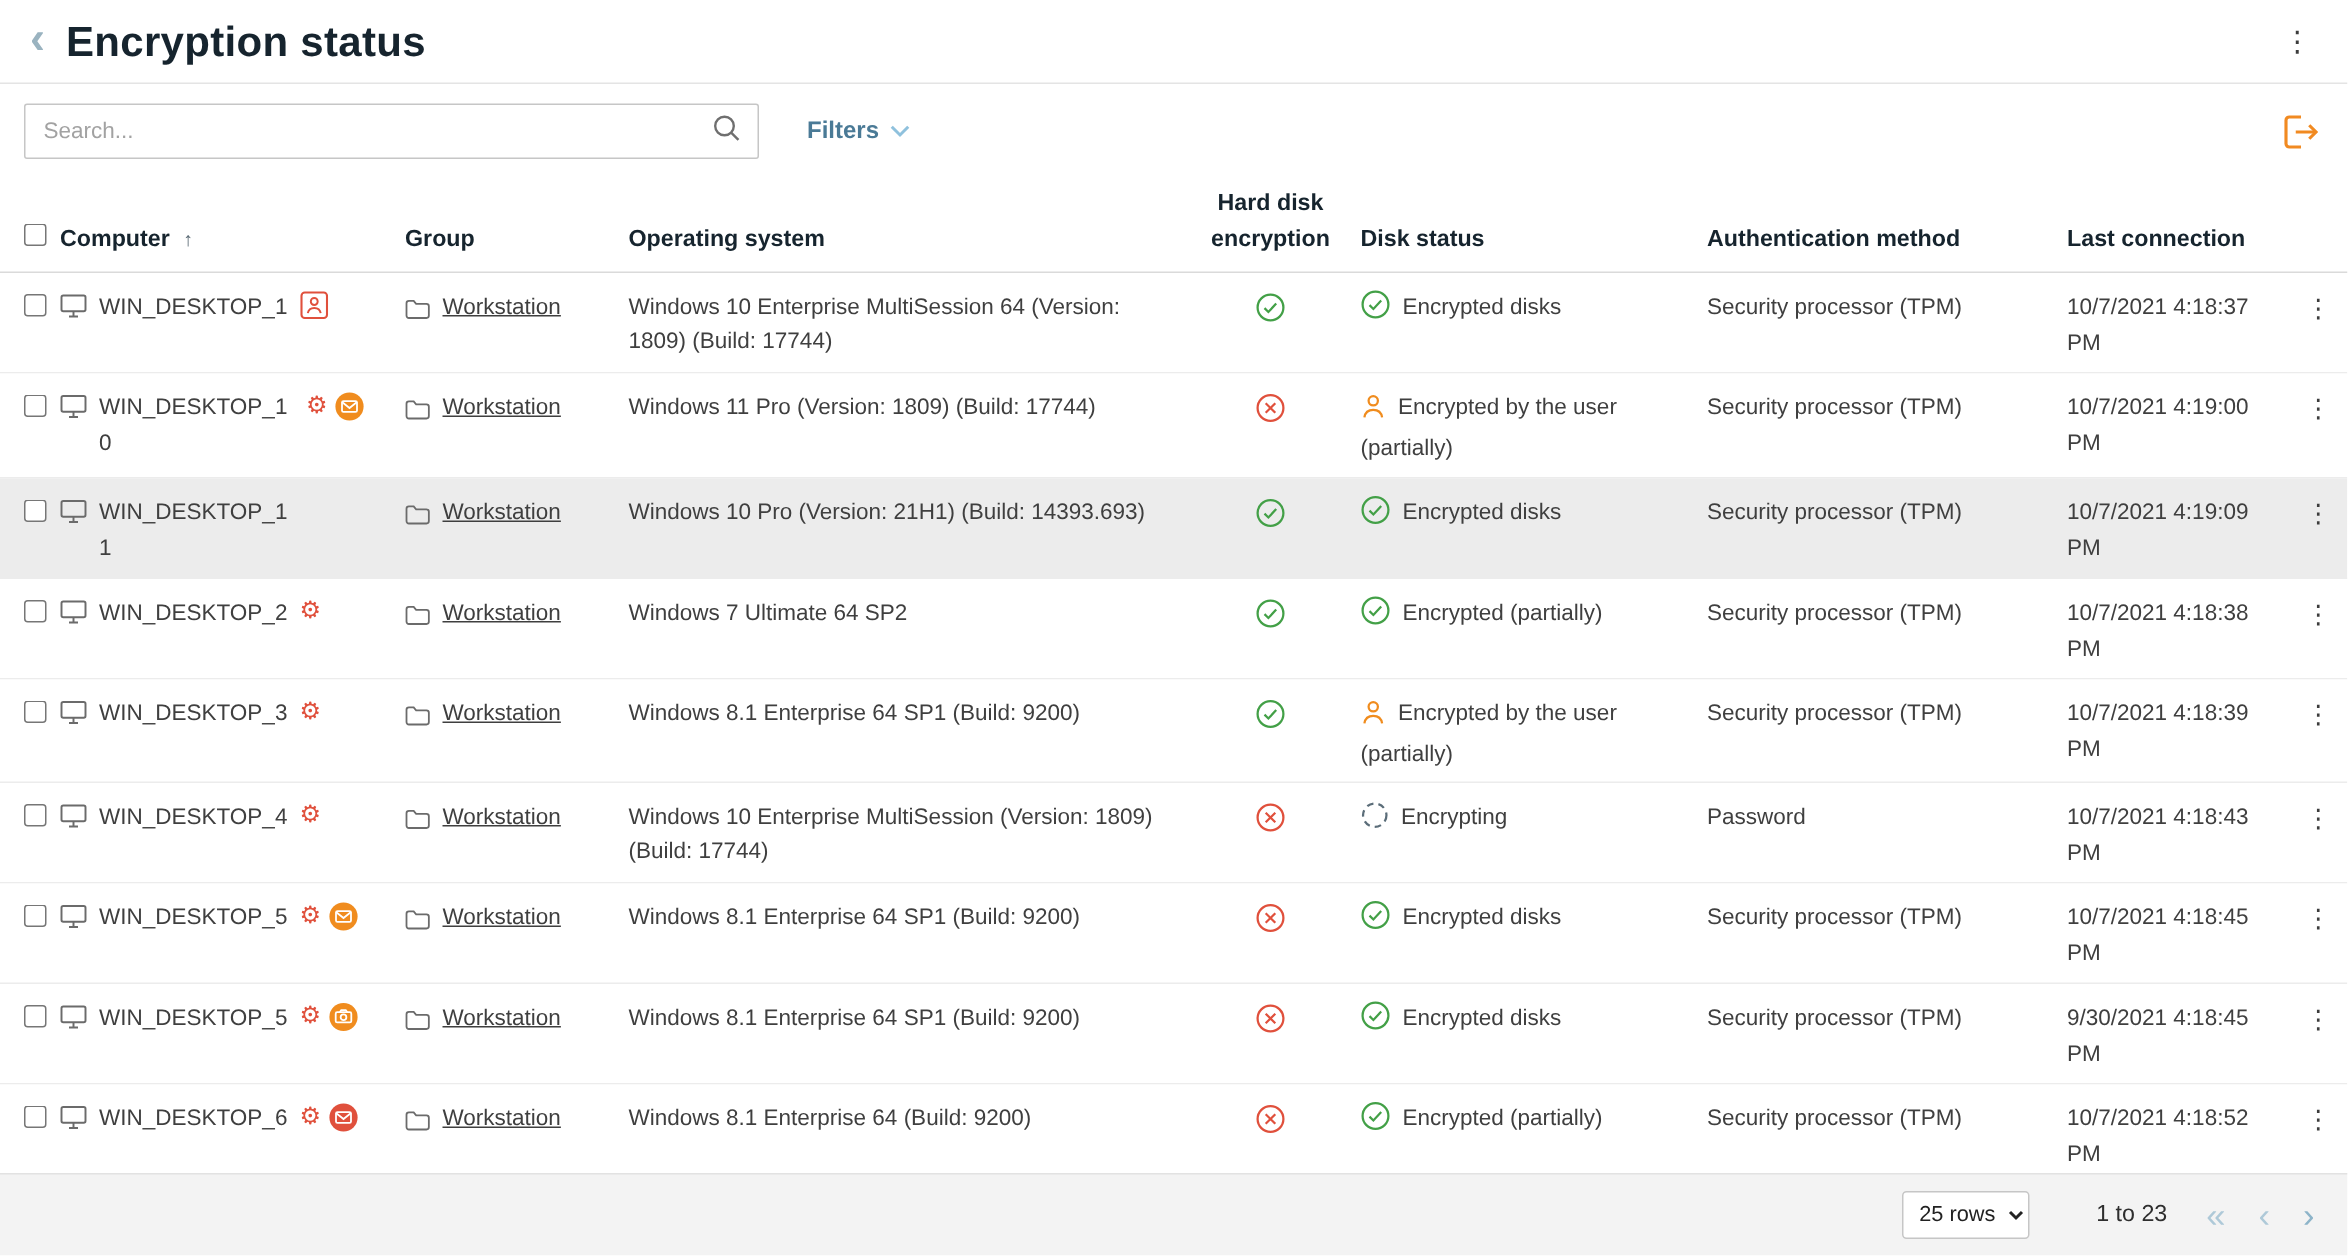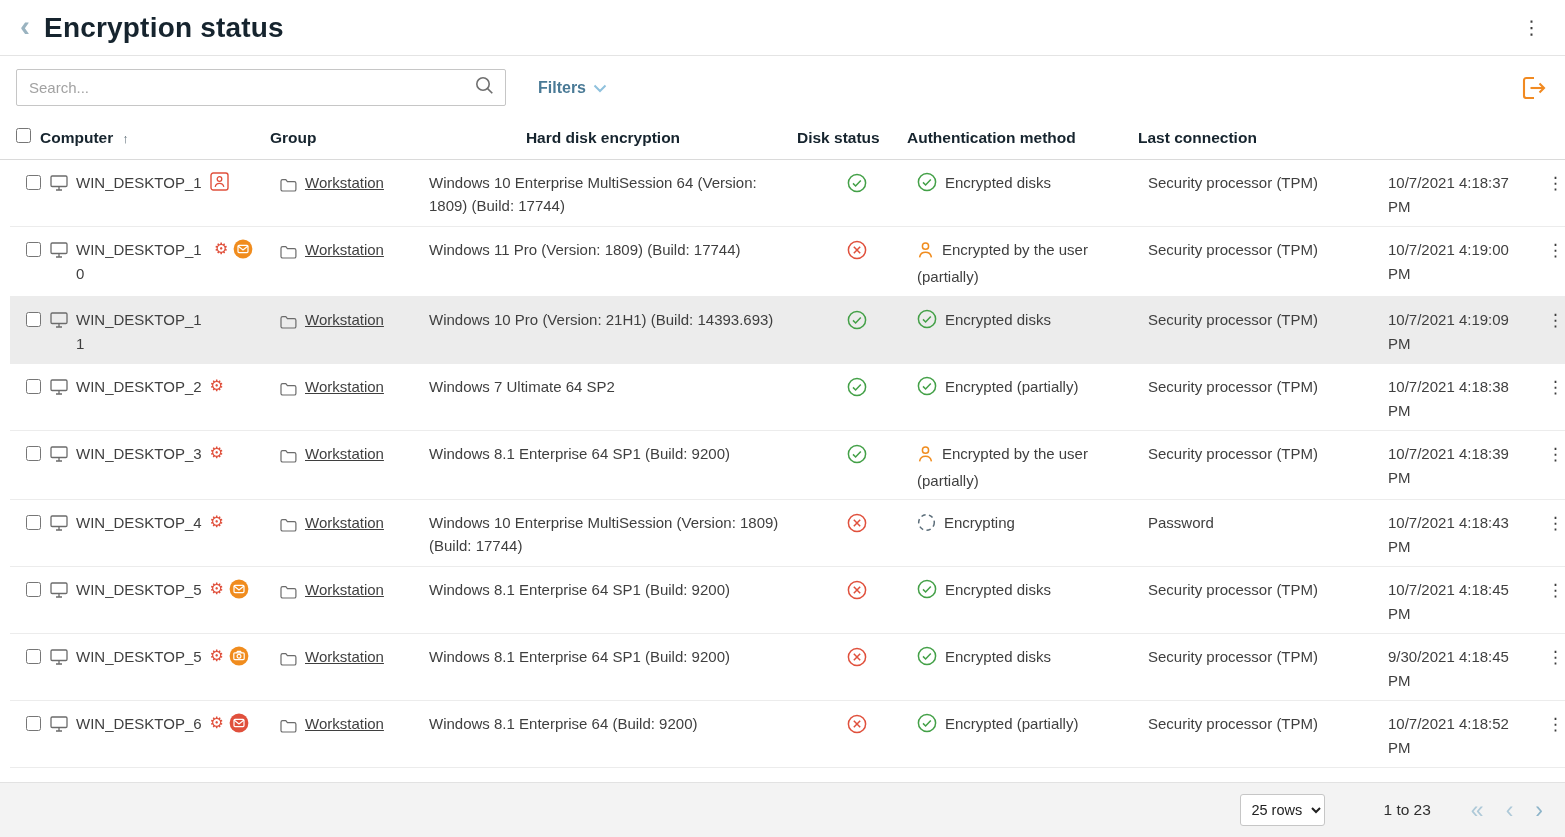--- a/index.html
+++ b/index.html
@@ -29,21 +29,21 @@
   .grid-cols { display:grid;
     grid-template-columns:40px 230px 149px 378px 110px 231px 240px 152px 31px; }
   .table-head { align-items:end; padding:6px 0 9px; border-bottom:1px solid #dadada;
                 font-weight:bold; color:#16242e; font-size:15.5px; flex:0 0 auto; }
   .table-head .cell { padding-right:10px; }
   .th-hde { text-align:center; line-height:1.15; padding-right:4px; }
   .cb-cell { padding-left:16px; padding-top:2px; }
   input[type="checkbox"] { width:15px; height:15px; accent-color:#888; cursor:pointer; }
   .sort-icon { color:#5a6a74; font-size:13px; margin-left:9px; font-weight:normal; }
 
-  .table-body { flex:1 1 auto; overflow:hidden;padding-left:10px; }
+  .table-body { flex:1 1 auto; overflow:hidden; }
   .row { min-height:62px; border-bottom:1px solid #ececec; padding:11px 0 7px;
          align-items:start; font-size:15px; color:#3f3f3f; background:#fff; }
   .row.highlighted { background:#ececec; }
   .cell { padding-right:10px; line-height:1.55; }
 
   .computer-cell { display:flex; align-items:flex-start; gap:8px; }
   .computer-cell .mon { flex:0 0 auto; margin-top:3px; }
   .computer-name { max-width:130px; word-break:break-all; line-height:1.6; }
   .badges { display:flex; gap:5px; margin-top:1px; }
   .badge { display:inline-flex; }
@@ -54,21 +54,21 @@
 
   .hde-cell { display:flex; justify-content:center; padding-top:2px; }
 
   .disk-cell .dicon { display:inline-block; vertical-align:-4px; margin-right:8px; }
 
   .last-cell { line-height:1.6; }
   .row-kebab { text-align:center; font-size:17px; color:#3c3c3c; cursor:pointer; padding-top:2px; }
 
   
   .footer { height:55px; flex:0 0 auto; background:#f3f3f3; border-top:1px solid #e2e2e2;
-            display:flex; align-items:center; justify-content:flex-end; padding:16px 22px; gap:34px; }
+            display:flex; align-items:center; justify-content:flex-end; padding:16px 22px; gap:20px; }
   .rows-select { height:32px; font-size:14.5px; border:1px solid #c6c6c6; border-radius:3px;
                  background:#fff; padding:0 6px; font-family:"Liberation Sans", sans-serif; color:#222; }
   .range-label { font-size:15.5px; color:#2e2e2e;margin-left:24px; }
   .pager { display:flex; align-items:center; gap:22px; margin-left:6px; }
   .pg { font-size:23px; line-height:1; cursor:pointer; user-select:none; }
   .pg-first,.pg-prev { color:#aec9d8; }
   .pg-next { color:#8db4c9; }
 </style>
 </head>
 <body>
@@ -109,20 +109,21 @@
   </div>
 
   <div class="table-head grid-cols">
     <div class="cell cb-cell">
       <input type="checkbox" style="">
     </div>
     <div class="cell">
       <span>Computer</span><span class="sort-icon">↑</span>
     </div>
     <div class="cell">Group</div>
+    <div class="cell">Operating system</div>
     <div class="cell th-hde">Hard disk encryption</div>
     <div class="cell">Disk status</div>
     <div class="cell">Authentication method</div>
     <div class="cell">Last connection</div>
     <div class="cell"></div>
   </div>
 
   <div class="table-body">
   <div class="row grid-cols">
     <div class="cell cb-cell">

